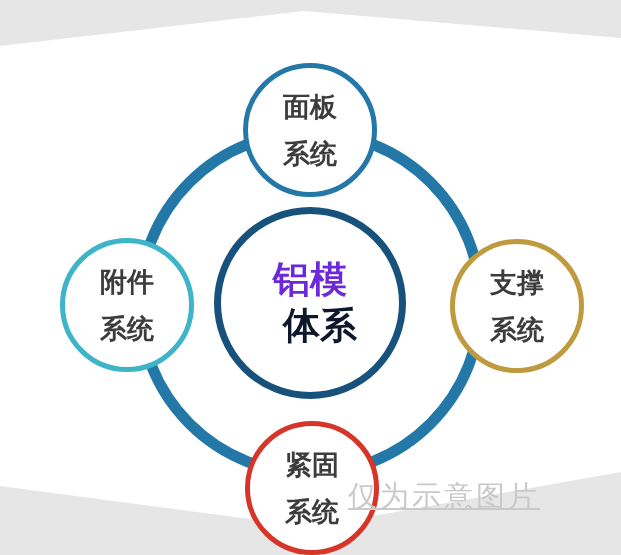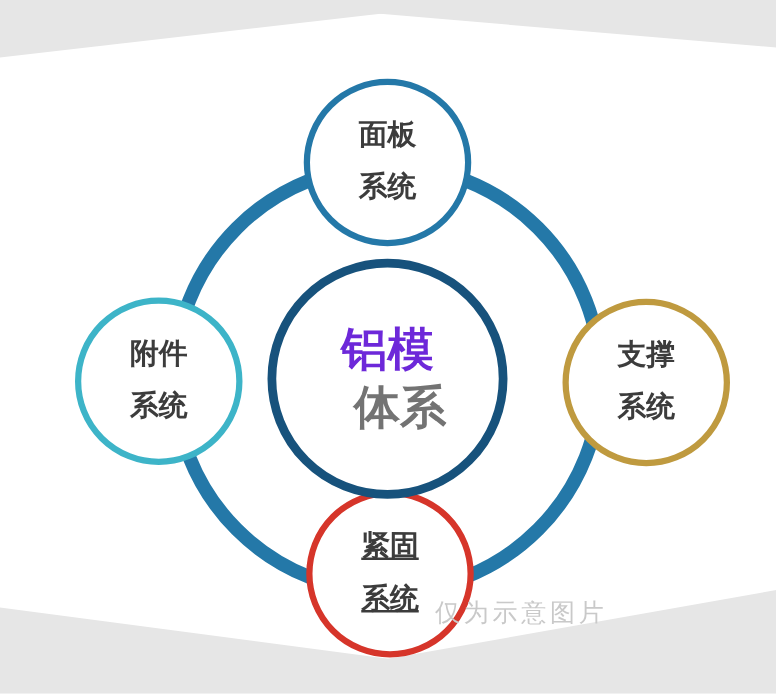--- a/index.html
+++ b/index.html
@@ -43,49 +43,50 @@
     display: flex;
     flex-direction: column;
     align-items: center;
     justify-content: center;
     text-align: center;
   }
   .node.outer {
     width: 134px;
     height: 134px;
     border: 5px solid #2478a8;
-    font-size: 23px;
+    font-size: 27px;
     font-weight: 600;
     color: #3c3c3c;
     line-height: 1.3;
     gap: 12px;
   }
   .node.center {
     width: 192px;
     height: 192px;
     left: 214px;
     top: 207px;
     border: 7px solid #17527c;
     font-size: 37px;
     font-weight: 700;
     line-height: 1.25;
   }
   .node.pos-top    { left: 243px; top: 63px;  }
   .node.pos-right  { left: 450px; top: 239px; }
-  .node.pos-bottom { left: 245px; top: 392px; text-decoration: underline; }
+  .node.pos-bottom { left: 245px; top: 421px; }
   .node.pos-left   { left: 60px;  top: 238px; align-items: center; }
   .watermark {
     position: absolute;
     left: 348px;
     top: 477px;
-    font-size: 20px;
+    font-size: 29px;
     letter-spacing: 3px;
     font-weight: 500;
     color: #c9c9c9;
     white-space: nowrap;
+    text-decoration: underline;
   }
 </style>
 </head>
 <body>
 
 <div class="stage">
 
   <div class="sheet"></div>
 
   <div class="ring" style="border-color: rgb(36, 120, 168);"></div>
@@ -105,18 +106,18 @@
     <span>系统</span>
   </div>
 
   <div class="node outer pos-left" style="border-color: rgb(61, 180, 200);">
     <span>附件</span>
     <span>系统</span>
   </div>
 
   <div class="node center" style="border-color: rgb(23, 82, 124);">
     <span style="color: #6d28d9;">铝模</span>
-    <span style="color: #737373; margin-left: 20px;">体系</span>
+    <span style="color: #0f172a; margin-left: 20px;">体系</span>
   </div>
 
   <div class="watermark" style="color: rgb(201, 201, 201);">仅为示意图片</div>
 
 </div>
 
 </body></html>

